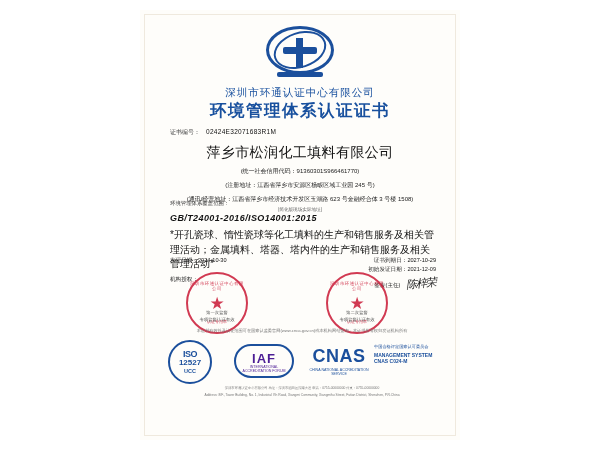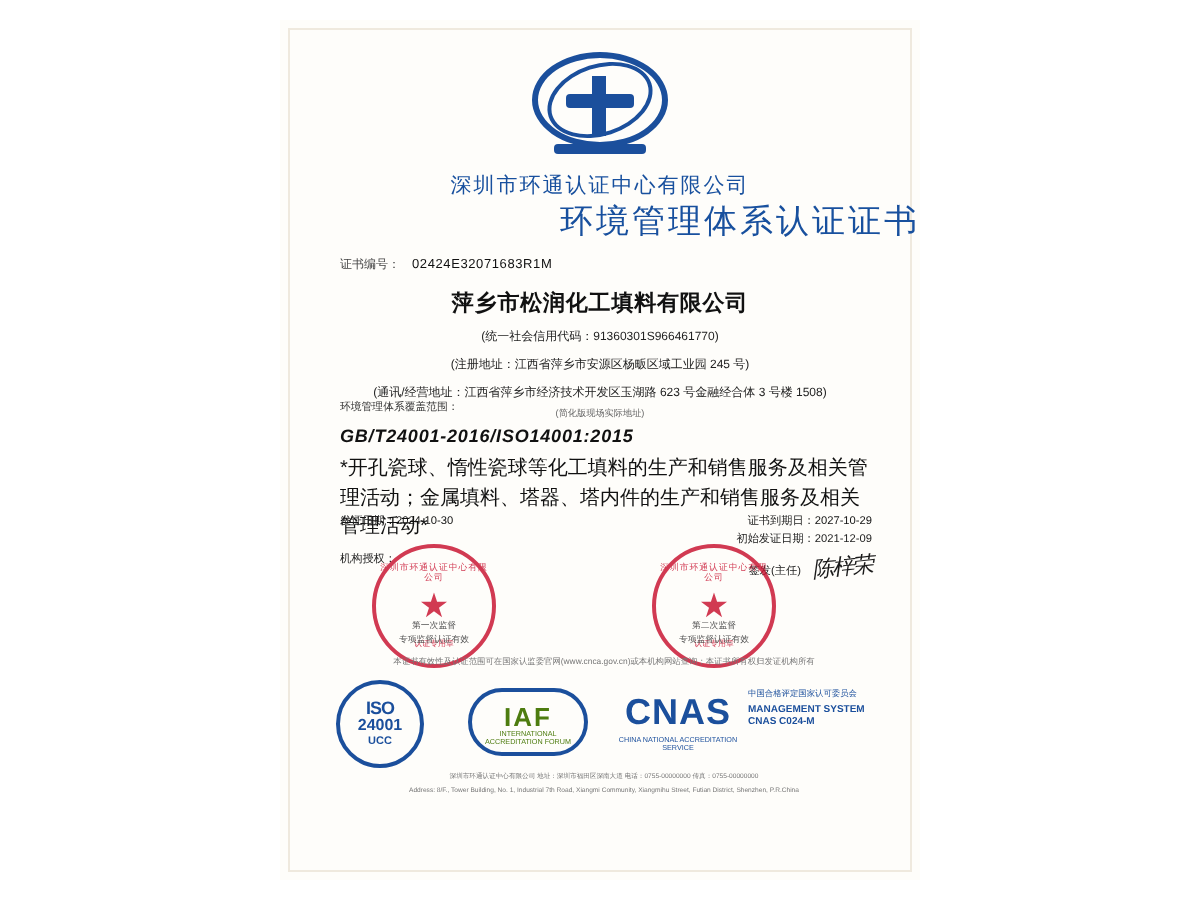--- a/index.html
+++ b/index.html
@@ -97,23 +97,23 @@
     top: 76px;
     text-align: center;
     font-size: 10.5px;
     color: #18509e;
     letter-spacing: 1px;
   }
   .cert-title {
     position: absolute;
     left: 0; right: 0;
     top: 90px;
-    text-align: right;
+    text-align: center;
     font-size: 16.5px;
-    font-weight: normal;
+    font-weight: bold;
     color: #18509e;
     letter-spacing: 1.5px;
   }
 
   
   .num-row {
     position: absolute;
     left: 30px;
     right: 22px;
     top: 118px;
@@ -135,22 +135,22 @@
   }
 
   
   .company {
     position: absolute;
     left: 0; right: 0;
     top: 134px;
     text-align: center;
   }
   .company-name {
-    font-size: 11px;
-    font-weight: bold;
+    font-size: 14px;
+    font-weight: normal;
     color: #111;
     letter-spacing: 0.4px;
     text-align: center;
   }
   .company-line {
     margin-top: 5px;
     font-size: 6px;
     color: #222;
   }
   .company-note {
@@ -316,21 +316,21 @@
   .iso-mark .l1 { font-size: 9px; font-weight: bold; margin-top: 7px; letter-spacing: -0.5px;}
   .iso-mark .l2 { font-size: 8px; font-weight: bold; line-height: 1;}
   .iso-mark .l3 { font-size: 5.5px; font-weight: bold; margin-top: 1px;}
   .iaf-mark {
     position: absolute;
     left: 72px; top: 6px;
     width: 60px; height: 34px;
     border: 2px solid #1b4f9c;
     border-radius: 18px;
     box-sizing: border-box;
-    color: #4d7c0f;
+    color: #4c1d95;
     text-align: center;
   }
   .iaf-mark .l1 { font-size: 13px; font-weight: bold; margin-top: 5px; letter-spacing: 1px;}
   .iaf-mark .l2 { font-size: 3.6px; margin-top: -1px;}
   .cnas-mark {
     position: absolute;
     left: 146px; top: 8px;
     color: #1b4f9c;
     text-align: center;
     width: 62px;
@@ -449,21 +449,21 @@
     <div class="stamp-caption right">
       <span>第二次监督</span>
       <span class="l2">专项监督认证有效</span>
     </div>
 
     <div class="note-line">本证书有效性及认证范围可在国家认监委官网(www.cnca.gov.cn)或本机构网站查询；本证书所有权归发证机构所有</div>
 
     <div class="accred">
       <div class="iso-mark">
         <div class="l1">ISO</div>
-        <div class="l2">24001</div>
+        <div class="l2">12527</div>
         <div class="l3">UCC</div>
       </div>
       <div class="iaf-mark">
         <div class="l1">IAF</div>
         <div class="l2">INTERNATIONAL ACCREDITATION FORUM</div>
       </div>
       <div class="cnas-mark">
         <div class="l1">CNAS</div>
         <div class="l2">CHINA NATIONAL ACCREDITATION SERVICE</div>
       </div>

